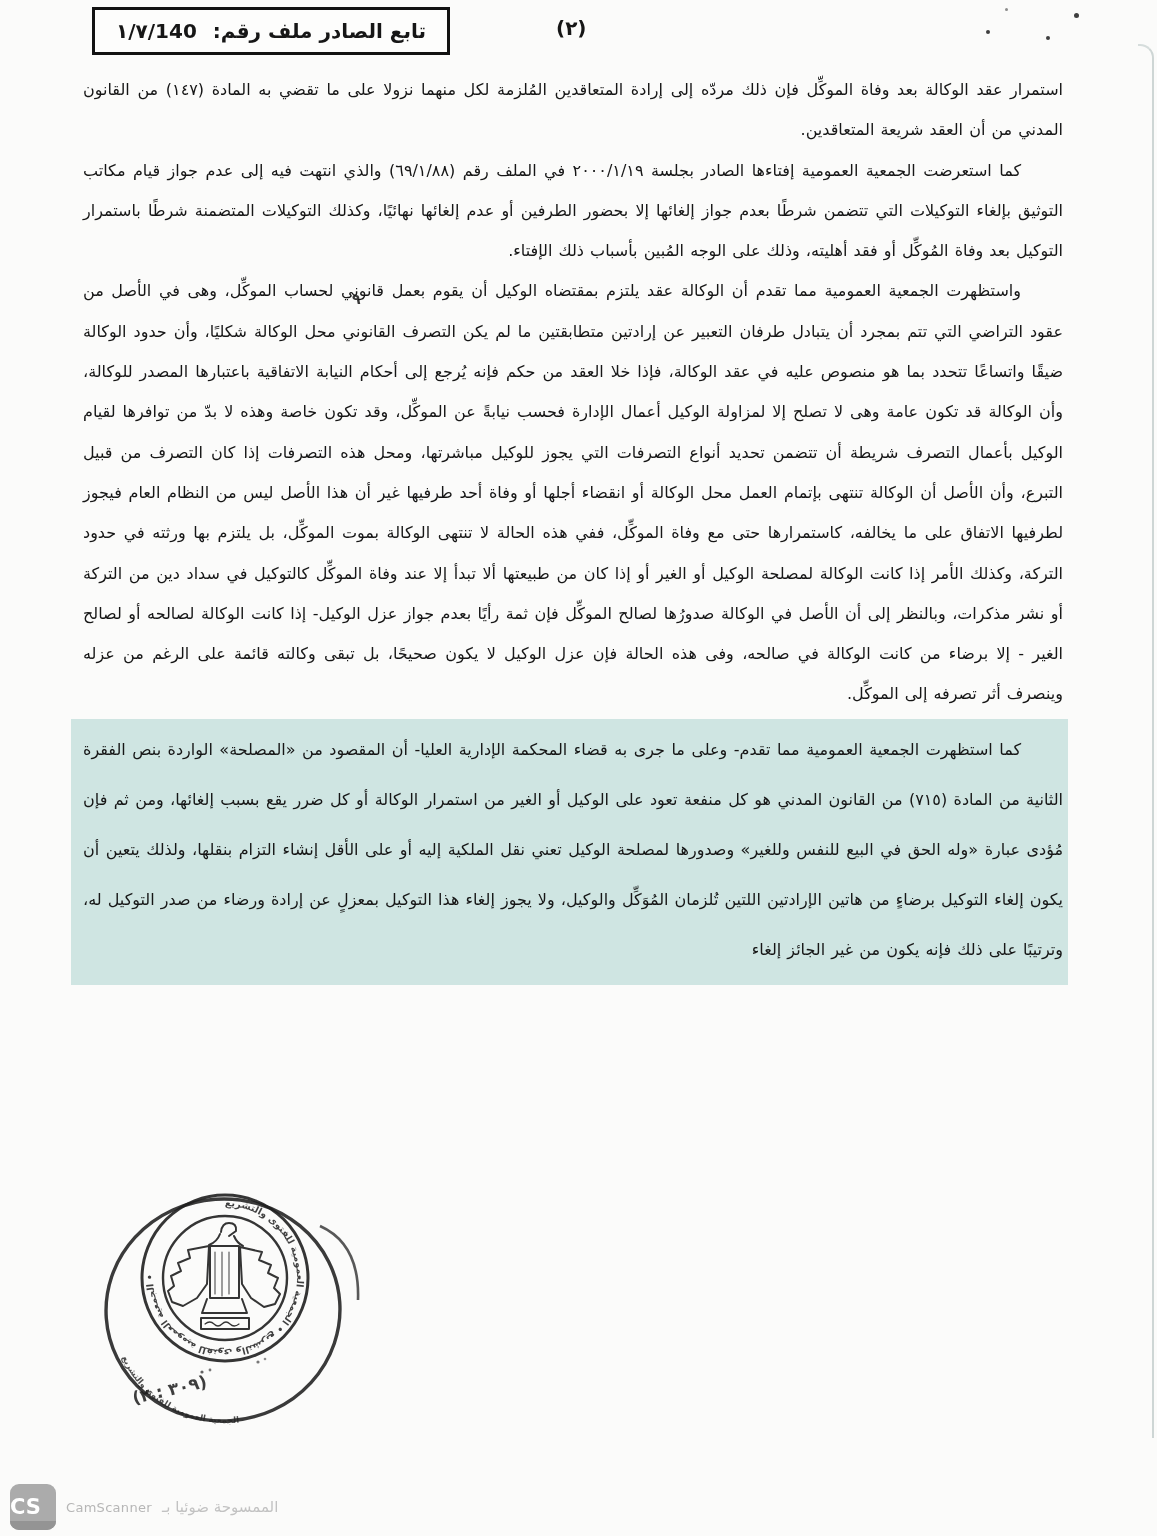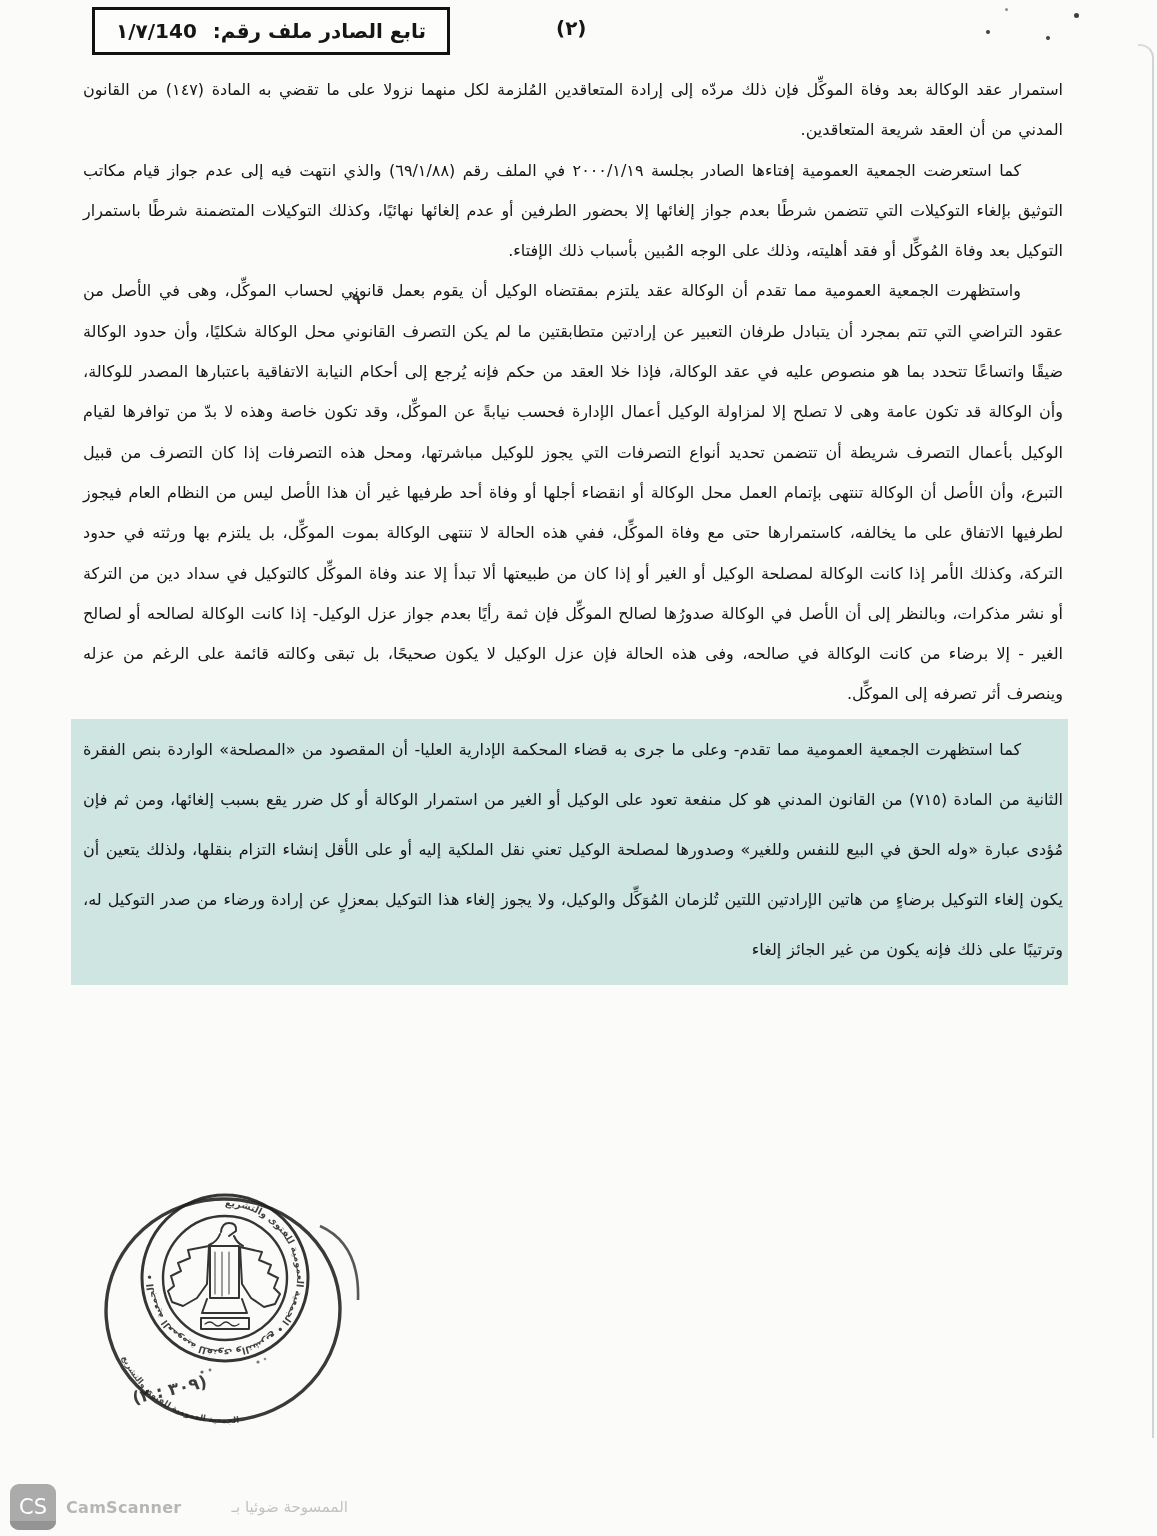--- a/index.html
+++ b/index.html
@@ -61,29 +61,29 @@
     border-top:2px solid #cdd6d5;
     opacity:.8;
   }
   
   .footer{
     position:absolute;left:10px;bottom:5px;height:48px;
     display:flex;align-items:center;gap:10px;
   }
   .cs-badge{
     position:relative;width:46px;height:46px;border-radius:9px;
-    background:#ababab;display:flex;align-items:center;justify-content:center;
-    color:#ffffff;font-weight:400;font-size:21px;
+    background:#ababab;display:flex;align-items:center;
+    color:#ffffff;font-weight:700;font-size:21px;
     overflow:hidden;flex:0 0 auto;
   }
   .cs-badge::after{
     content:"";position:absolute;left:0;right:0;bottom:0;height:9px;background:#949494;
   }
-  .cs-name{color:#b6b6b6;font-size:16px;font-weight:700;letter-spacing:.3px;}
-  .cs-arabic{color:#c2c2c2;font-size:15px;direction:rtl;margin-left:40px;}
+  .cs-name{color:#b6b6b6;font-size:13px;font-weight:400;letter-spacing:.3px;}
+  .cs-arabic{color:#c2c2c2;font-size:15px;direction:rtl;}
 </style>
 </head>
 <body>
 
 <div class="page" style="--hl: #cfe5e2;">
 
   <div class="file-box">
     <span>تابع الصادر ملف رقم:</span>
     <span class="num">140/١/٧</span>
   </div>

